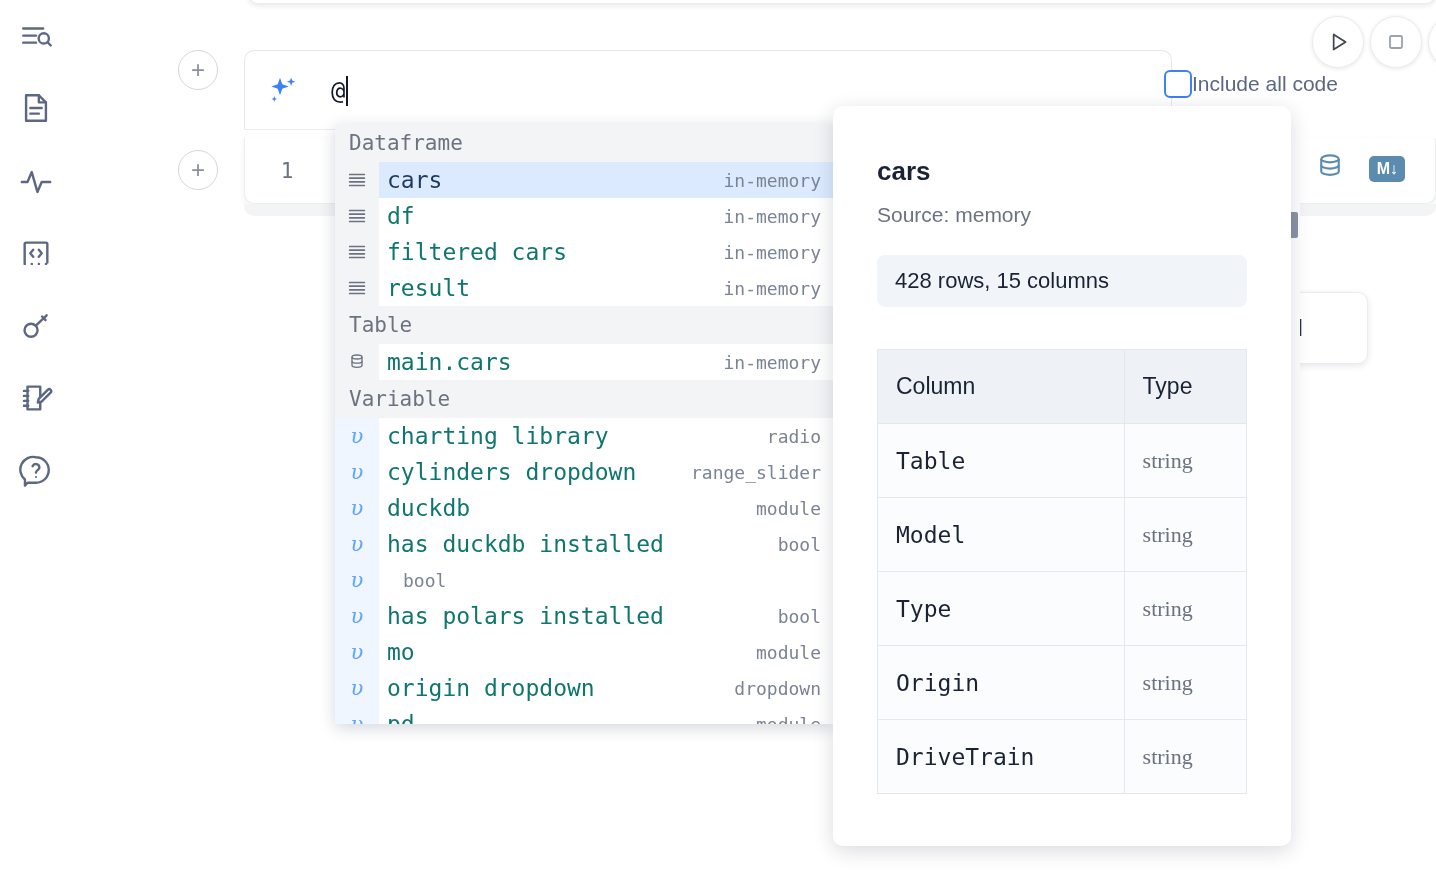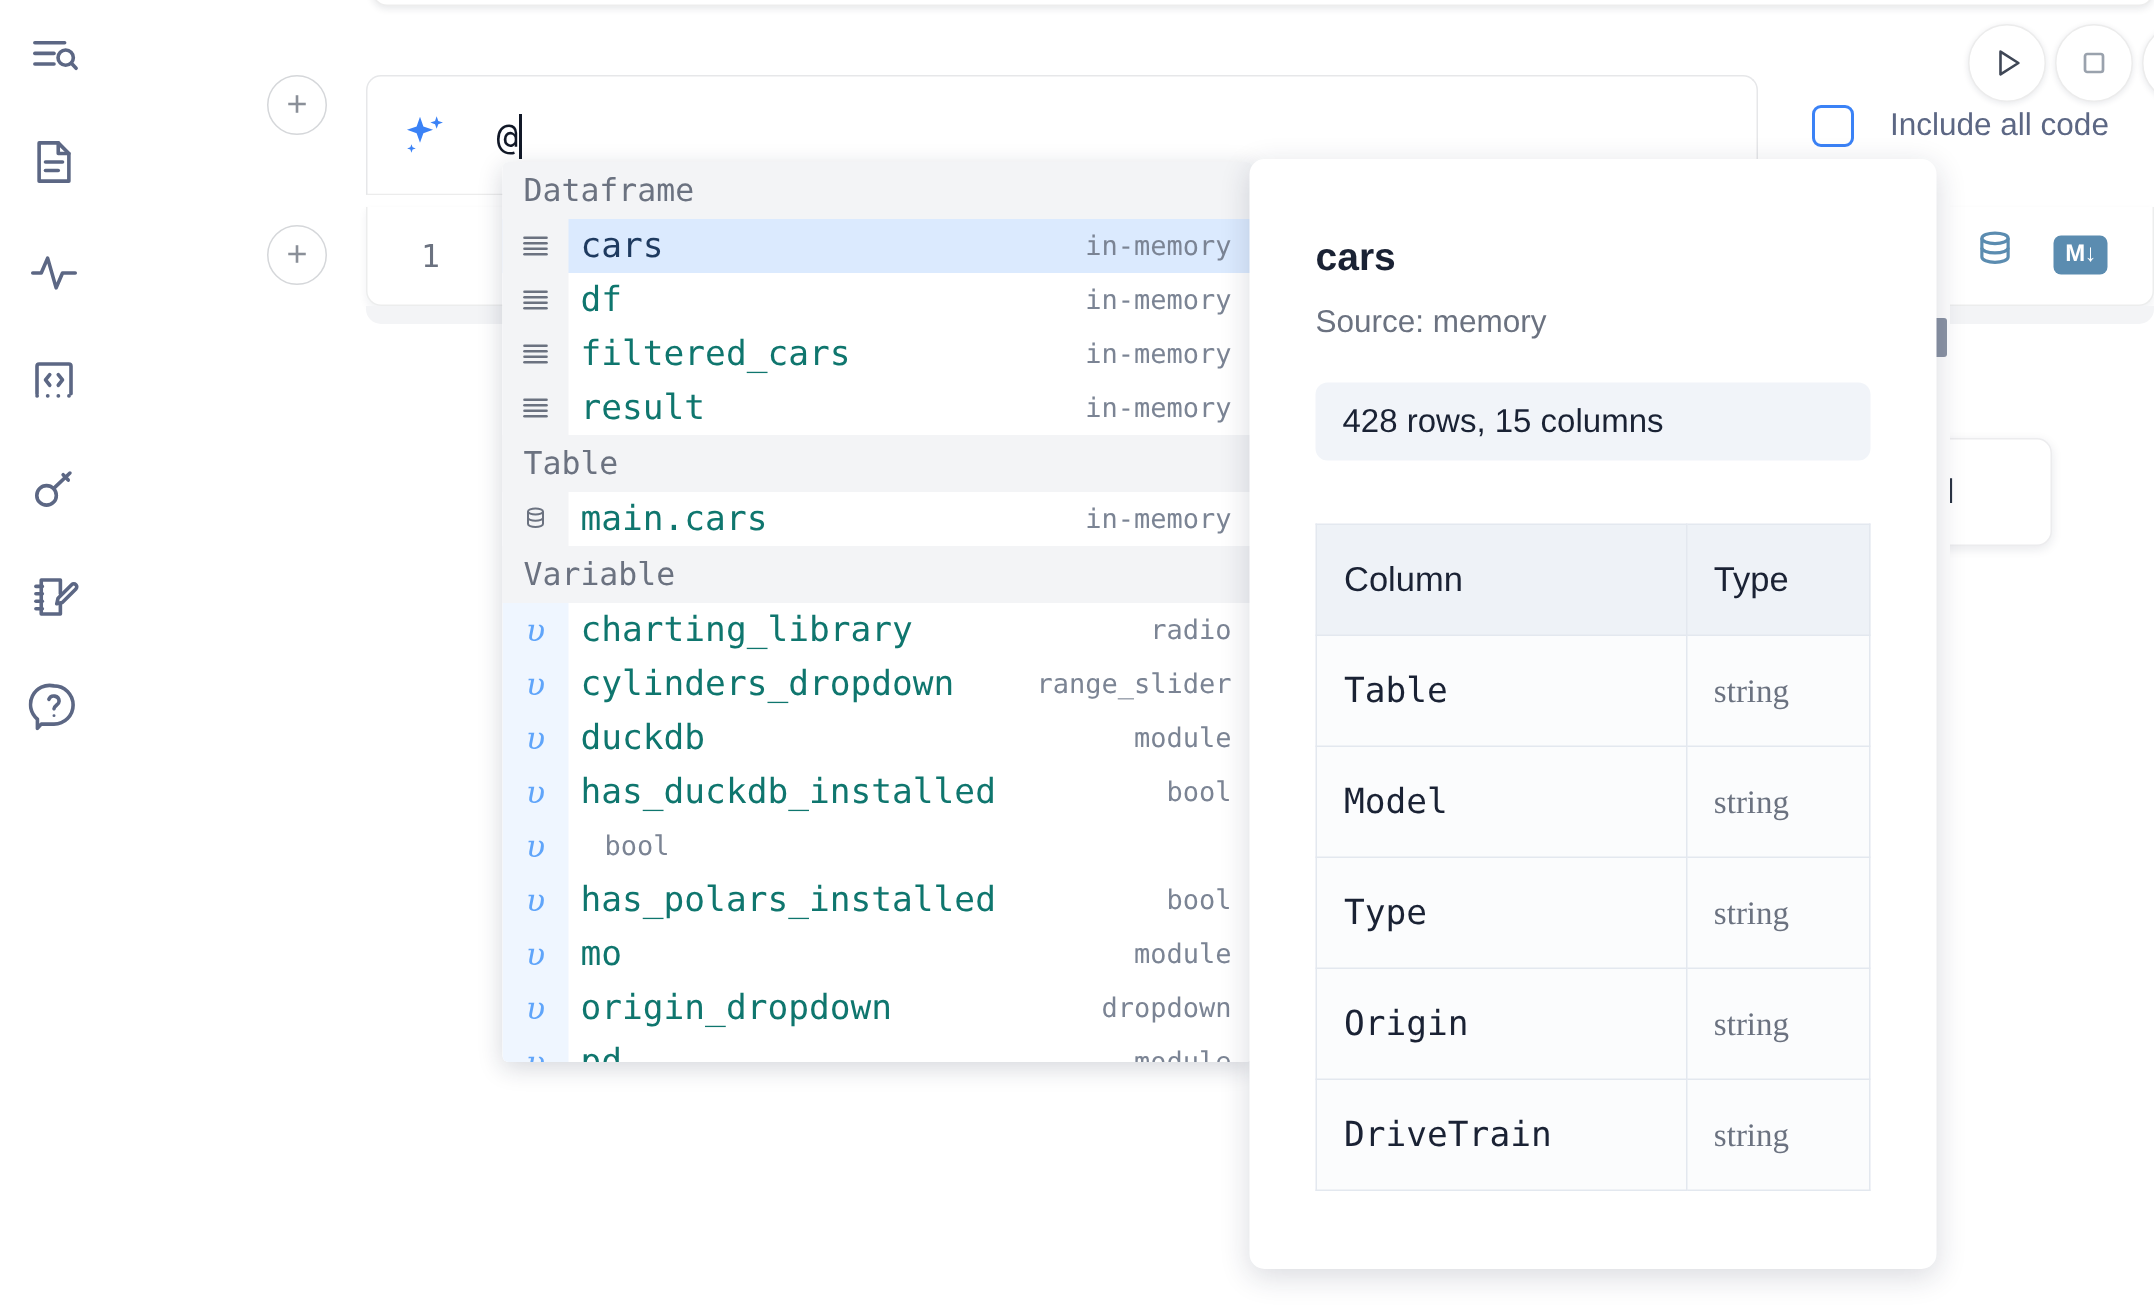--- a/index.html
+++ b/index.html
@@ -52,22 +52,22 @@
     font-family:"DejaVu Sans Mono","Liberation Mono",monospace;
     font-size:24px; color:#111827; letter-spacing:0;
   }
   .caret {
     display:inline-block; width:2px; height:30px; background:#111827;
     margin-left:1px;
   }
 
   
   .include-row {
-    position:absolute; left:1208px; top:70px;
-    display:flex; align-items:center; gap:24px;text-align:center;
+    position:absolute; left:1164px; top:70px;
+    display:flex; align-items:center; gap:0;text-align:center;
   }
   .chk {
     width:28px; height:28px; border-radius:6px;
     border:2.2px solid #3b82f6; background:#fff; cursor:pointer;
   }
   .include-label { font-size:21px; color:#5c6784; white-space:nowrap; }
 
   
   .circ-btn {
     position:absolute; width:52px; height:52px; border-radius:50%;
@@ -109,21 +109,21 @@
   .ai-chip {
     position:absolute; left:1258px; top:292px; width:110px; height:72px;
     background:#fff; border:1px solid #ececee; border-radius:10px;
     box-shadow:0 2px 7px rgba(20,30,60,.10);
     display:flex; align-items:center; padding-left:6px;
     font-size:24px; font-weight:bold; color:#2b3444; letter-spacing:.5px;
   }
 
   
   .ac {
-    position:absolute; left:335px; top:108px; width:500px; height:600px;
+    position:absolute; left:335px; top:124px; width:500px; height:600px;
     background:#fff; border-radius:4px;
     box-shadow:0 4px 16px rgba(24,34,60,.18);
     overflow:hidden;
     font-family:"DejaVu Sans Mono","Liberation Mono",monospace;
   }
   .ac-group {
     height:38px; background:#f3f4f6; color:#6b7280;
     display:flex; align-items:center; padding-left:14px;
     font-size:21px;
   }

